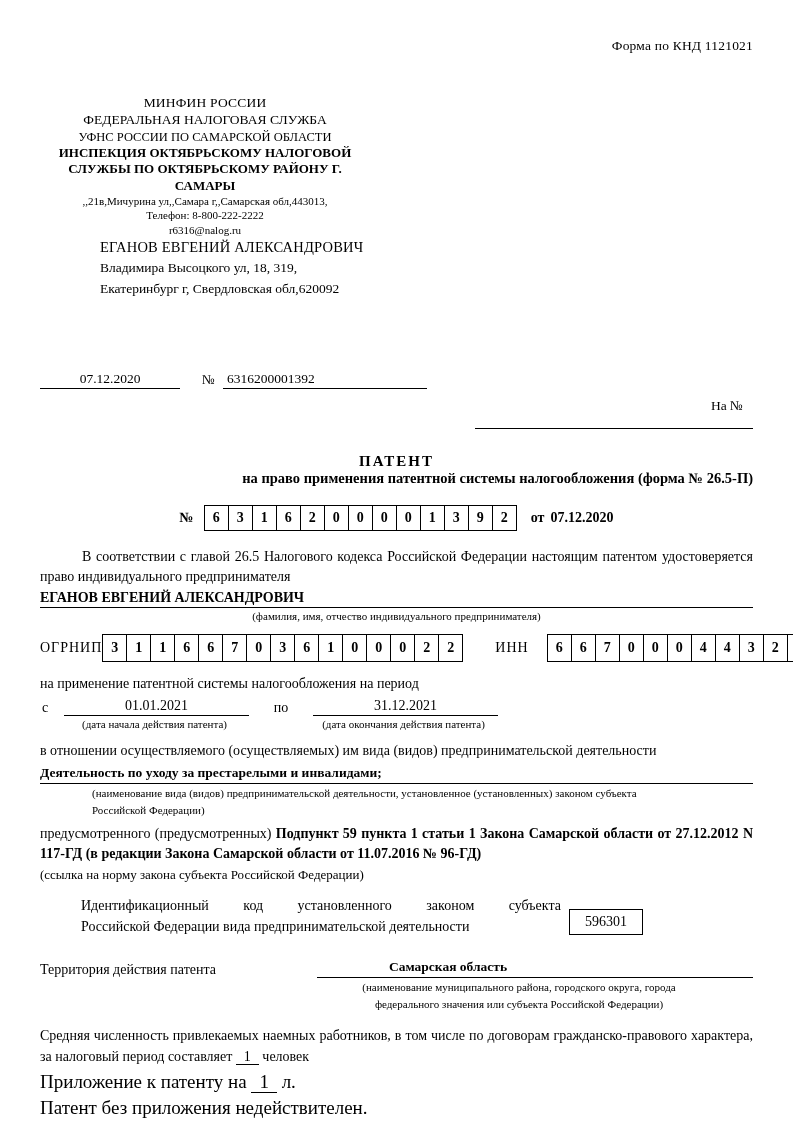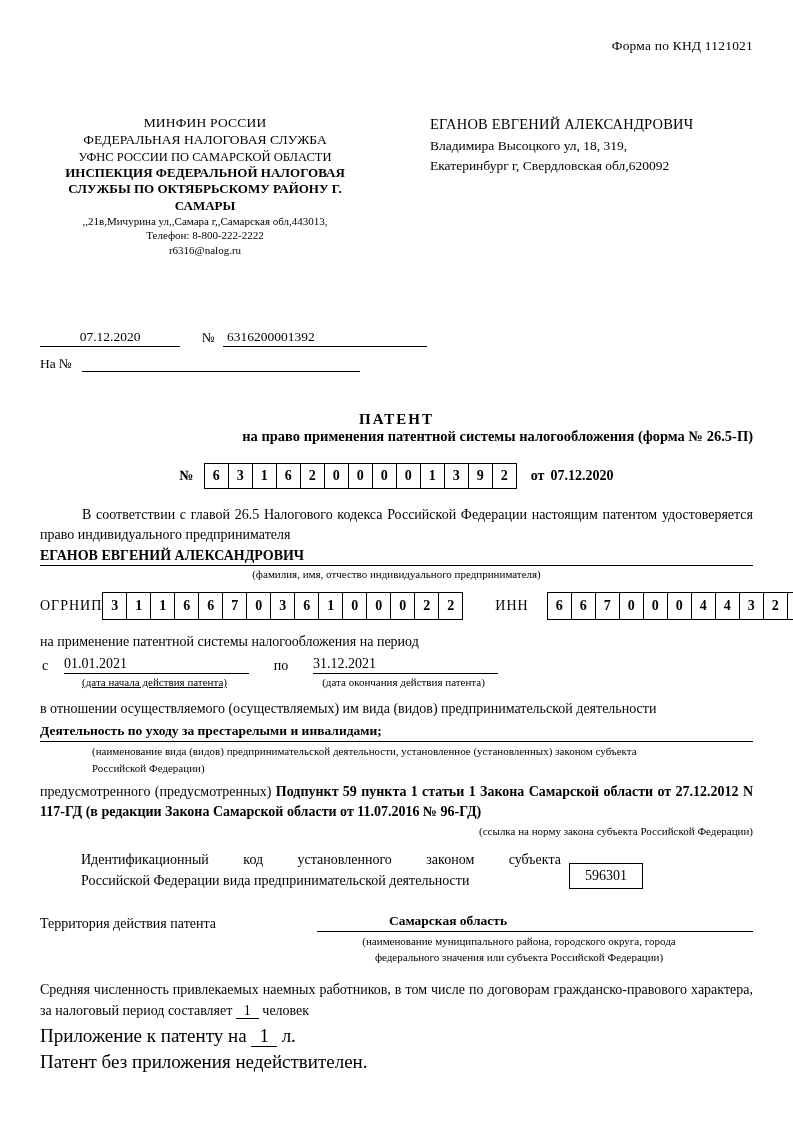--- a/index.html
+++ b/index.html
@@ -22,21 +22,22 @@
   }
   .form-code {
     text-align: right;
     font-size: 13.5px;
     margin-top: 8px;
     margin-right: 0px;
     letter-spacing: 0.2px;
   }
   .head-block {
     display: flex;
-    margin-top: 60px;
+    margin-top: 40px;
+    flex-direction: column;
   }
   .head-left {
     width: 330px;
     text-align: center;
     line-height: 1.28;
   }
   .head-left .l1 {
     font-size: 13.5px;
     letter-spacing: 0.2px;
   }
@@ -94,20 +95,21 @@
     width: 200px;
     border-bottom: 1px solid #000;
     padding-bottom: 1px;
     padding-left: 4px;
   }
   .reg-row2 {
     display: flex;
     align-items: flex-end;
     font-size: 13.5px;
     margin-top: 9px;
+    flex-direction: column;
   }
   .na-label {
     width: 42px;
   }
   .na-line {
     width: 278px;
     border-bottom: 1px solid #000;
     height: 14px;
   }
 
@@ -201,30 +203,31 @@
   .period-row {
     display: flex;
     align-items: flex-end;
     font-size: 14px;
     margin-top: 6px;
   }
   .period-row .c-lab { width: 22px; padding-left: 2px;}
   .period-under {
     width: 185px;
     border-bottom: 1px solid #000;
+    text-align: center;
     padding-bottom: 1px;
   }
   .period-row .po-lab { width: 64px; text-align: center; }
   .caps-row {
     display: flex;
     font-size: 11px;
     margin-top: 2px;
   }
   .caps-row .c1 { width: 22px; }
-  .caps-row .c2 { width: 185px; text-align: center; text-decoration: underline; }
+  .caps-row .c2 { width: 185px; text-align: center; }
   .caps-row .c3 { width: 64px; }
   .caps-row .c4 { width: 185px; text-align: center; }
 
   .justify-para {
     margin-top: 10px;
     font-size: 14px;
     text-align: justify;
     line-height: 1.5;
   }
   .activity-line {
@@ -241,22 +244,22 @@
     line-height: 1.35;
   }
   .law-para {
     margin-top: 6px;
     font-size: 14px;
     text-align: justify;
     line-height: 1.45;
   }
   .law-para b { font-weight: bold; }
   .caption-center {
-    text-align: right;
-    font-size: 11px;
+    text-align: left;
+    font-size: 13px;
     margin-top: 2px;
   }
 
   .ident-block {
     margin-top: 12px;
     position: relative;
     font-size: 14px;
     line-height: 1.5;
     margin-left: 41px;
   }
@@ -323,21 +326,21 @@
 
 <div class="page">
 
   <div class="form-code">Форма по КНД 1121021</div>
 
   <div class="head-block">
     <div class="head-left">
       <div class="l1">МИНФИН РОССИИ</div>
       <div class="l2">ФЕДЕРАЛЬНАЯ НАЛОГОВАЯ СЛУЖБА</div>
       <div class="l3">УФНС РОССИИ ПО САМАРСКОЙ ОБЛАСТИ</div>
-      <div class="b">ИНСПЕКЦИЯ ФЕДЕРАЛЬНОЙ НАЛОГОВАЯ</div>
+      <div class="b">ИНСПЕКЦИЯ ОКТЯБРЬСКОМУ НАЛОГОВОЙ</div>
       <div class="b">СЛУЖБЫ ПО ОКТЯБРЬСКОМУ РАЙОНУ Г. САМАРЫ</div>
       <div class="small2">,,21в,Мичурина ул,,Самара г,,Самарская обл,443013,</div>
       <div class="small2">Телефон: 8-800-222-2222</div>
       <div class="small2">r6316@nalog.ru</div>
     </div>
     <div class="head-right">
       <div class="name">ЕГАНОВ ЕВГЕНИЙ АЛЕКСАНДРОВИЧ</div>
       <div class="addr">Владимира Высоцкого ул, 18, 319,</div>
       <div class="addr">Екатеринбург г, Свердловская обл,620092</div>
     </div>

